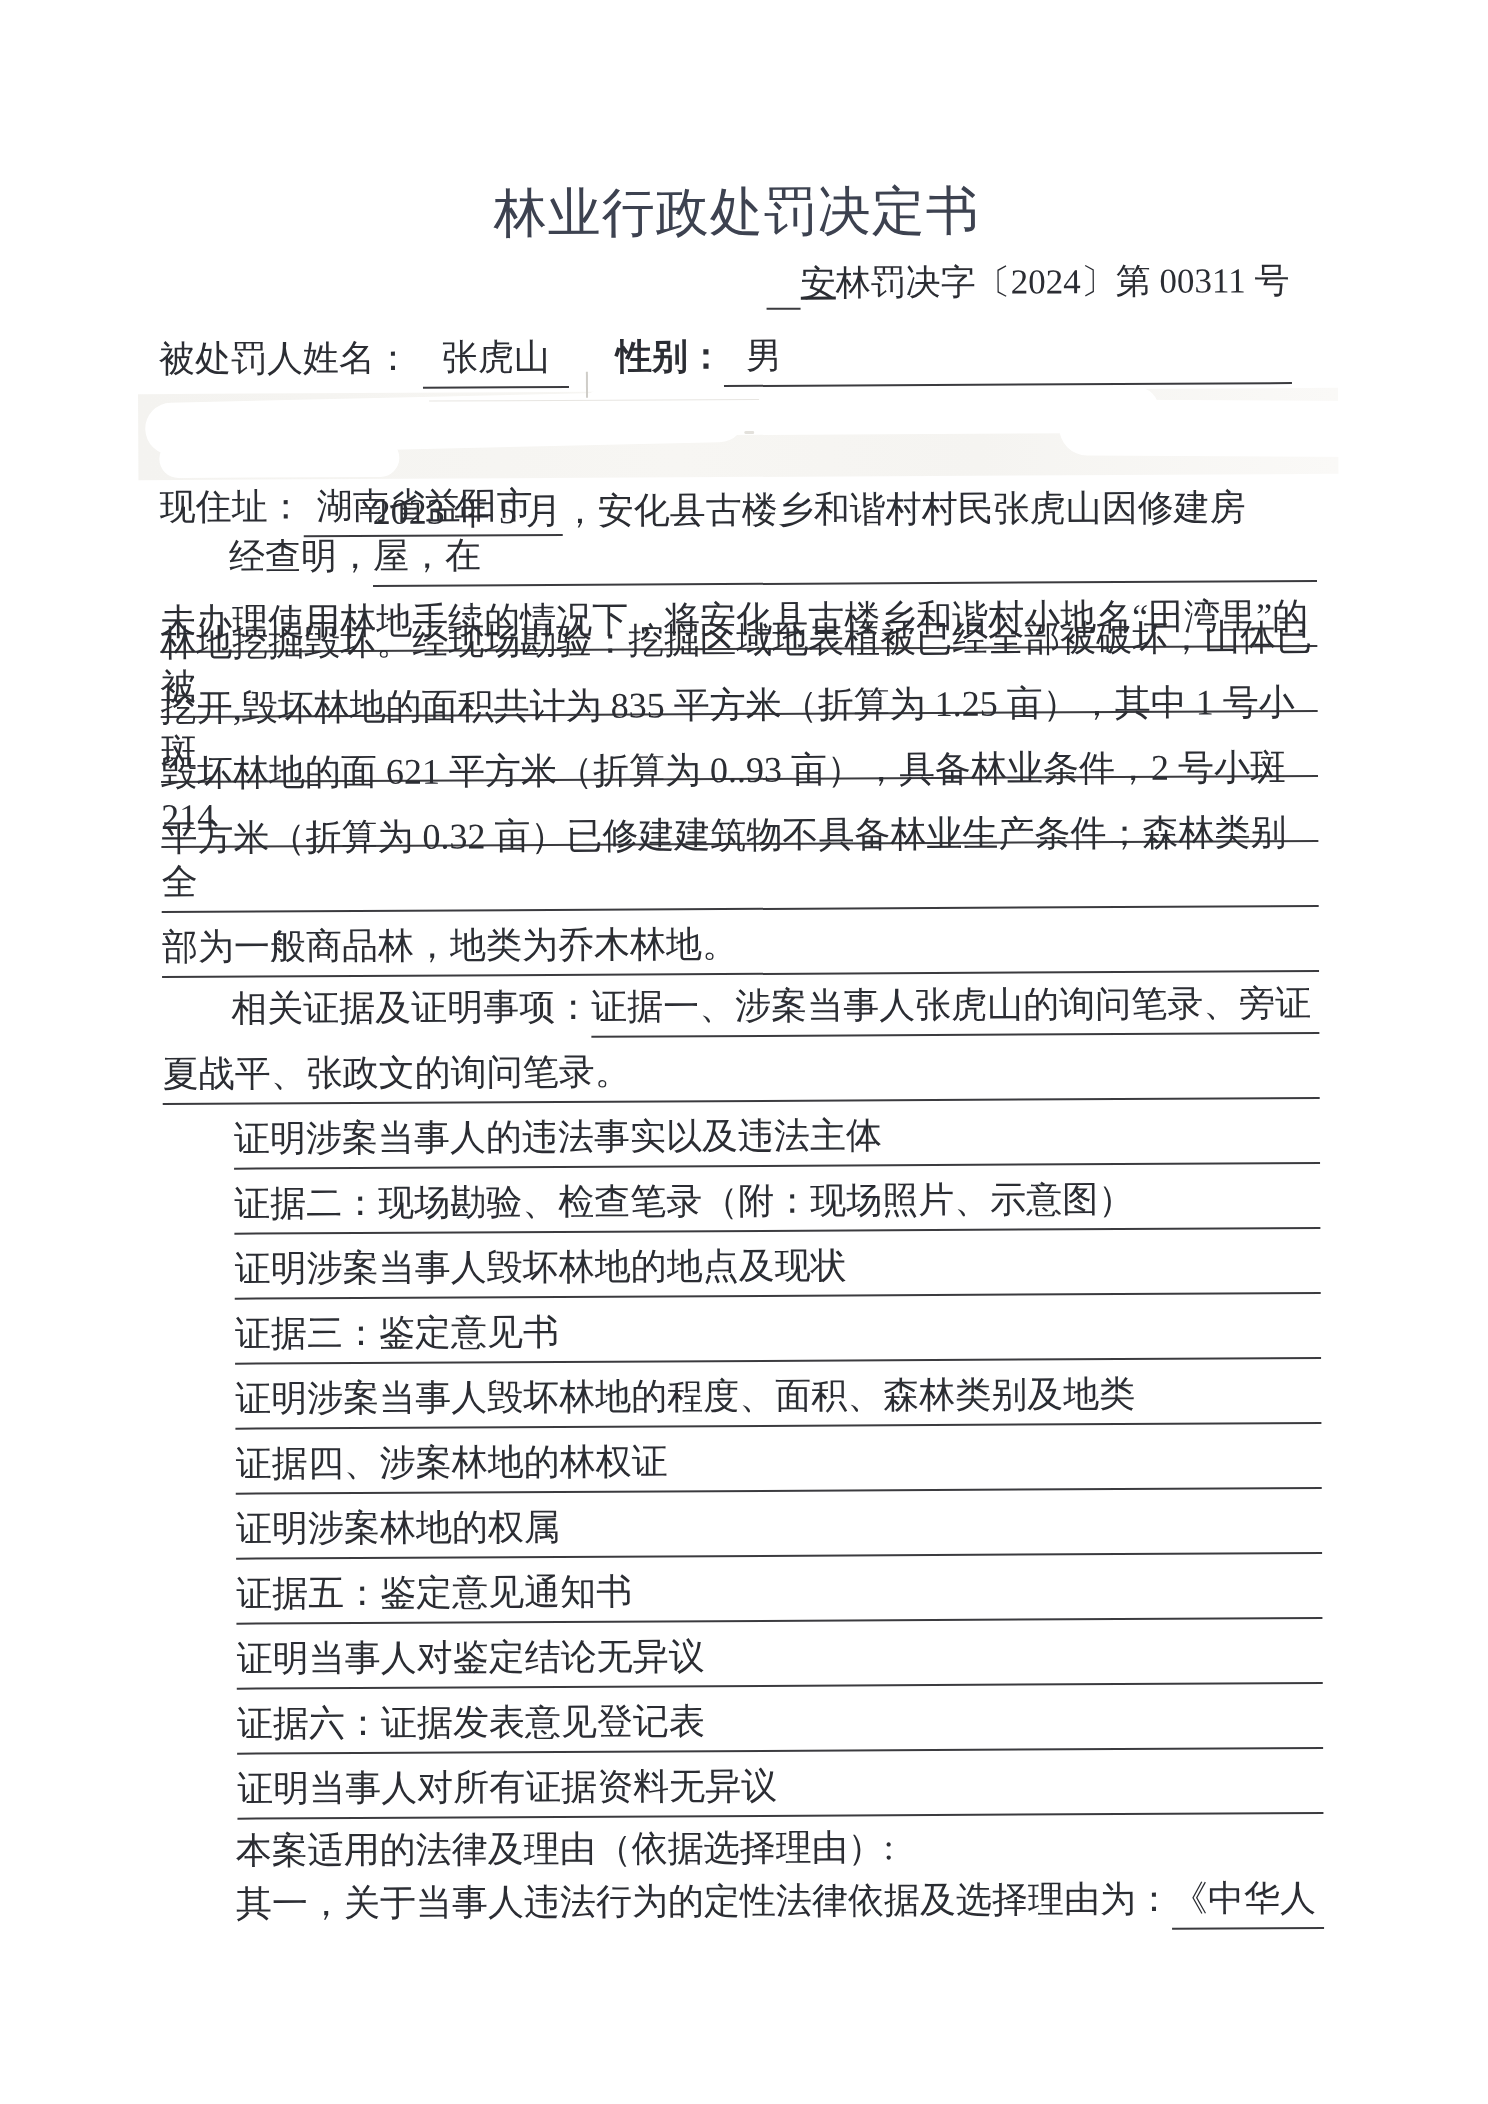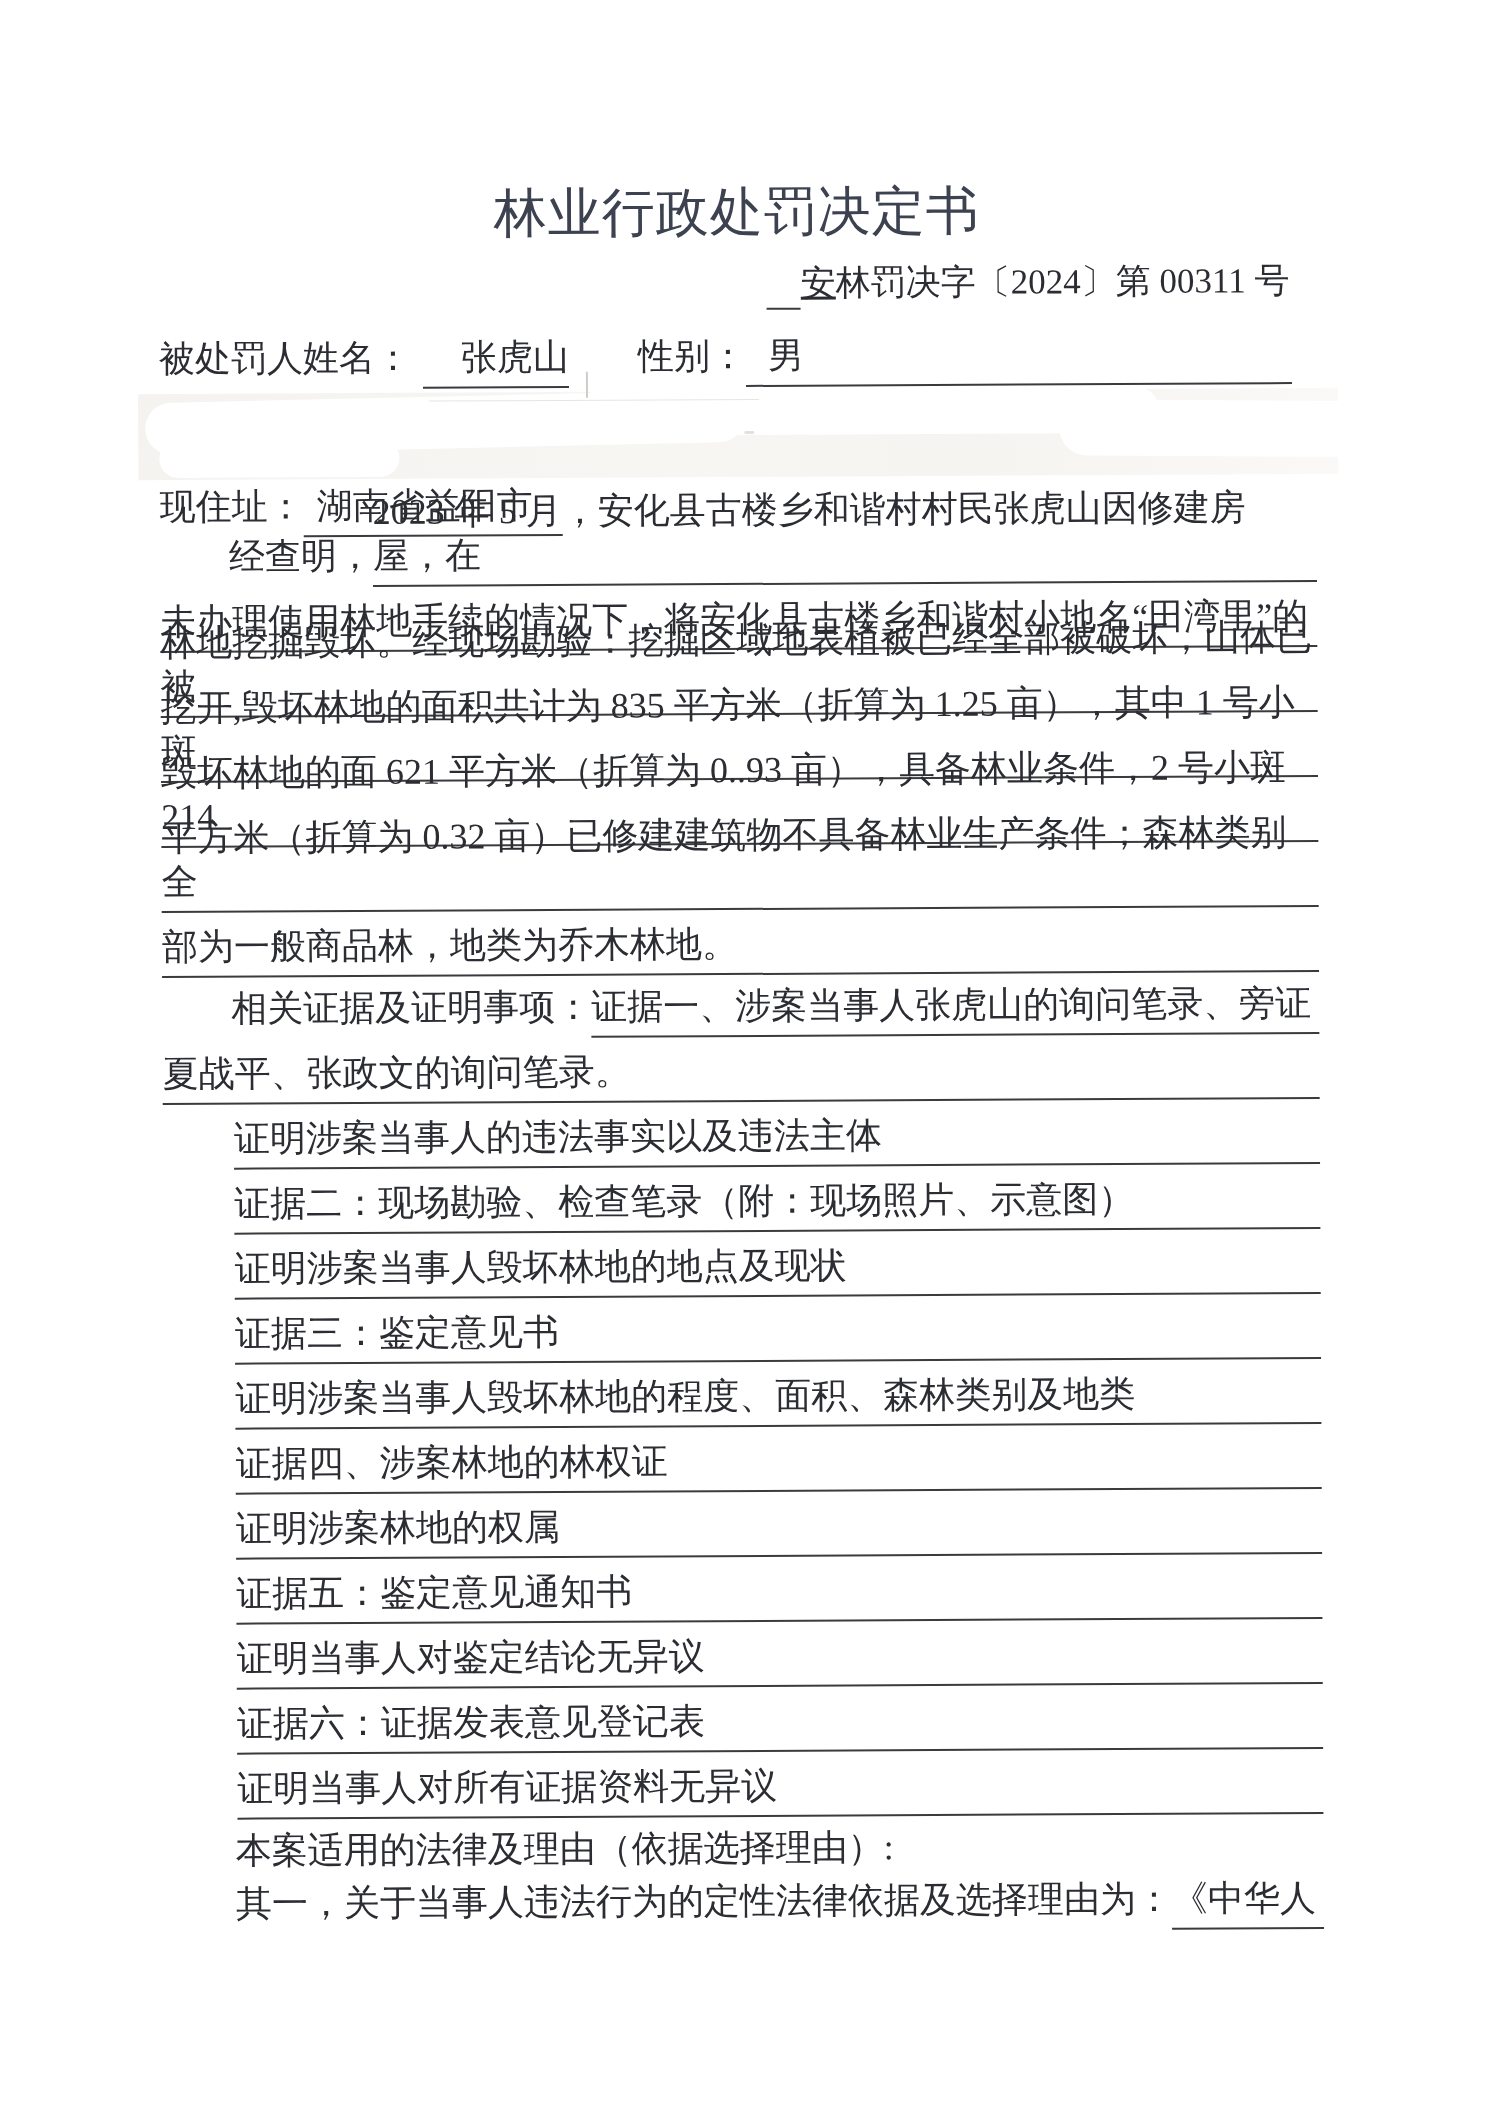--- a/index.html
+++ b/index.html
@@ -21,22 +21,22 @@
     margin-top:8px;height:58px;display:flex;justify-content:flex-end;
     align-items:flex-end;padding-right:26px;font-size:35px;
   }
   .docnum-spacer{display:inline-block;width:34px;height:40px;border-bottom:2px solid #3b3b3f;}
   .docnum-text{display:inline-block;line-height:44px;padding-bottom:4px;}
   .docnum-text::first-letter{text-decoration:underline;}
   .row{display:flex;align-items:flex-end;font-size:36px;}
   .seg{line-height:44px;padding-bottom:9px;white-space:nowrap;}
   .u{border-bottom:2px solid #3b3b3f;padding-bottom:7px;}
   .name-row{margin-top:10px;height:67px;}
-  .name-val{width:146px;margin-left:12px;text-align:right;font-family:Liberation Serif, serif;}
-  .gender-lbl{margin-left:69px;}
+  .name-val{width:146px;margin-left:12px;text-align:center;font-family:Liberation Serif, serif;}
+  .gender-lbl{margin-left:47px;font-weight:bold;}
   .gender-val{flex:1 1 auto;margin-right:24px;padding-left:22px;}
   .addr-row{height:52px;}
   .addr-val{width:246px;padding-left:13px;}
   
   .redaction{position:relative;height:96px;}
   .redaction-bg{
     position:absolute;left:-21px;right:-22px;top:4px;bottom:6px;
     background:linear-gradient(90deg,#f4f3f0 0%,#f7f6f3 45%,#f5f4f1 70%,#faf9f7 100%);
   }
   .blob{position:absolute;background:#ffffff;border-radius:28px;}

